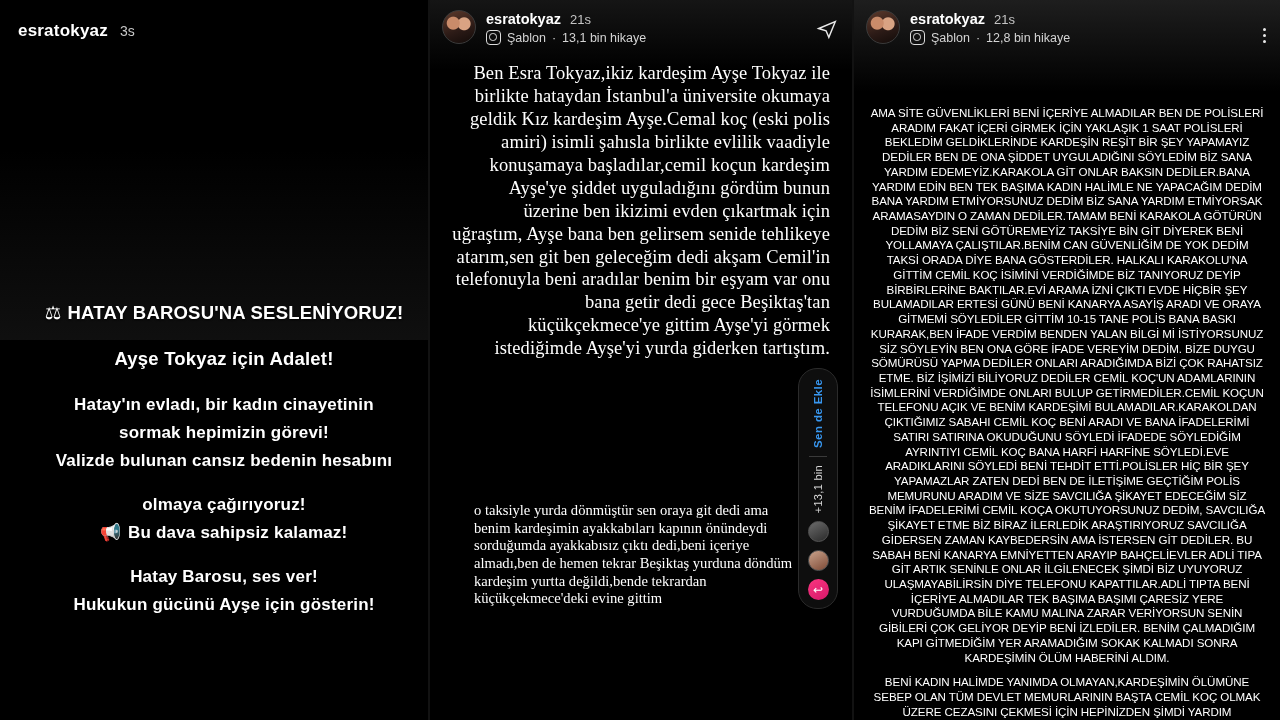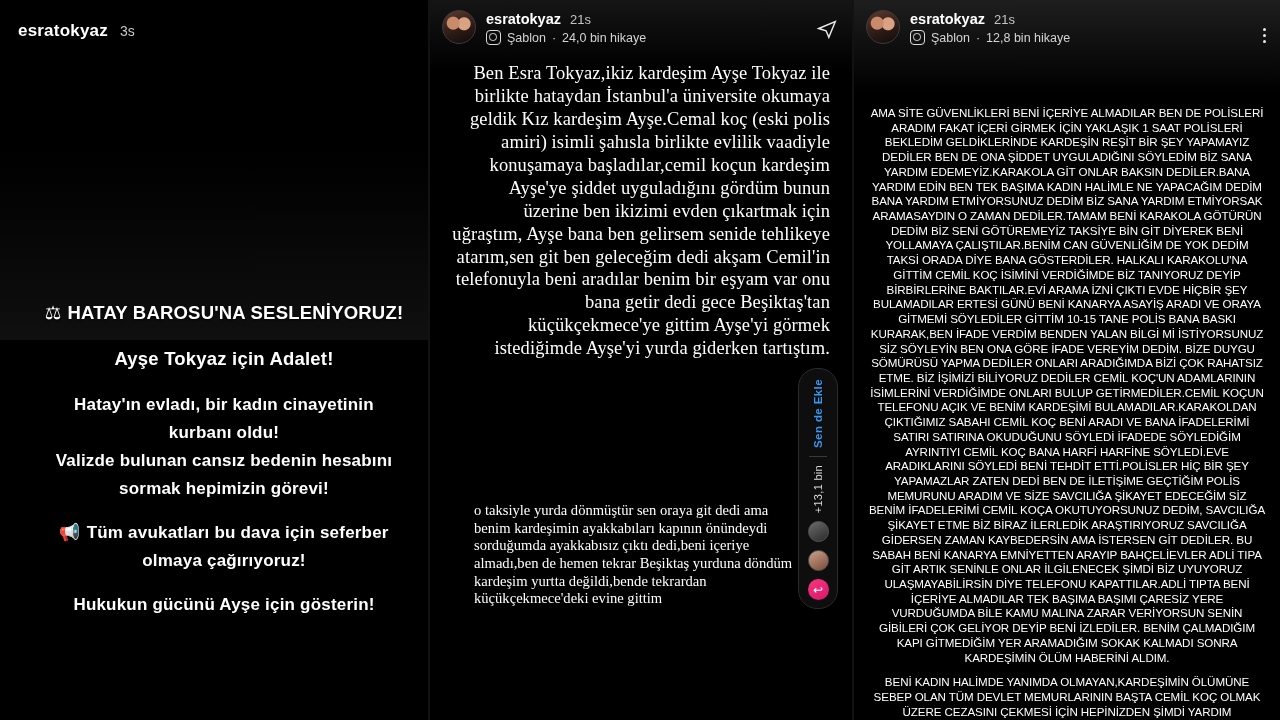--- a/index.html
+++ b/index.html
@@ -326,48 +326,48 @@
     </div>
 
     <div class="p1-body">
       <div class="p1-line big">
         <span class="glyph">⚖</span><span>HATAY BAROSU'NA SESLENİYORUZ!</span>
       </div>
       <div class="p1-gap"></div>
       <div class="p1-line big">Ayşe Tokyaz için Adalet!</div>
       <div class="p1-gap"></div>
       <div class="p1-line">Hatay'ın evladı, bir kadın cinayetinin</div>
-      <div class="p1-line">kurbanı oldu!</div>
+      <div class="p1-line">sormak hepimizin görevi!</div>
       <div class="p1-line">Valizde bulunan cansız bedenin hesabını</div>
-      <div class="p1-line">sormak hepimizin görevi!</div>
       <div class="p1-gap"></div>
+      <div class="p1-line">olmaya çağırıyoruz!</div>
       <div class="p1-line">
-        <span class="glyph">📢</span><span>Tüm avukatları bu dava için seferber</span>
+        <span class="glyph">📢</span><span>Bu dava sahipsiz kalamaz!</span>
       </div>
-      <div class="p1-line">olmaya çağırıyoruz!</div>
       <div class="p1-gap"></div>
+      <div class="p1-line">Hatay Barosu, ses ver!</div>
       <div class="p1-line">Hukukun gücünü Ayşe için gösterin!</div>
     </div>
   </div>
 
   <div class="panel2">
     <div class="p2-top-shade"></div>
 
     <div class="story-head">
       <div class="avatar"></div>
       <div class="head-texts">
         <div class="head-row1">
           <span class="head-user">esratokyaz</span>
           <span class="head-time">21s</span>
         </div>
         <div class="head-row2">
           <span class="tmpl-icon"></span>
           <span class="head-meta">Şablon</span>
           <span class="head-meta">·</span>
-          <span class="head-meta">24,0 bin hikaye</span>
+          <span class="head-meta">13,1 bin hikaye</span>
         </div>
       </div>
     </div>
 
     <div class="share-ico">
       <svg width="22" height="22" viewBox="0 0 24 24" fill="none" stroke="#e8e8e8" stroke-width="1.6">
         <path d="M3 11.5 21 4l-7 17-3-7-8-2.5Z"></path>
       </svg>
     </div>
 

